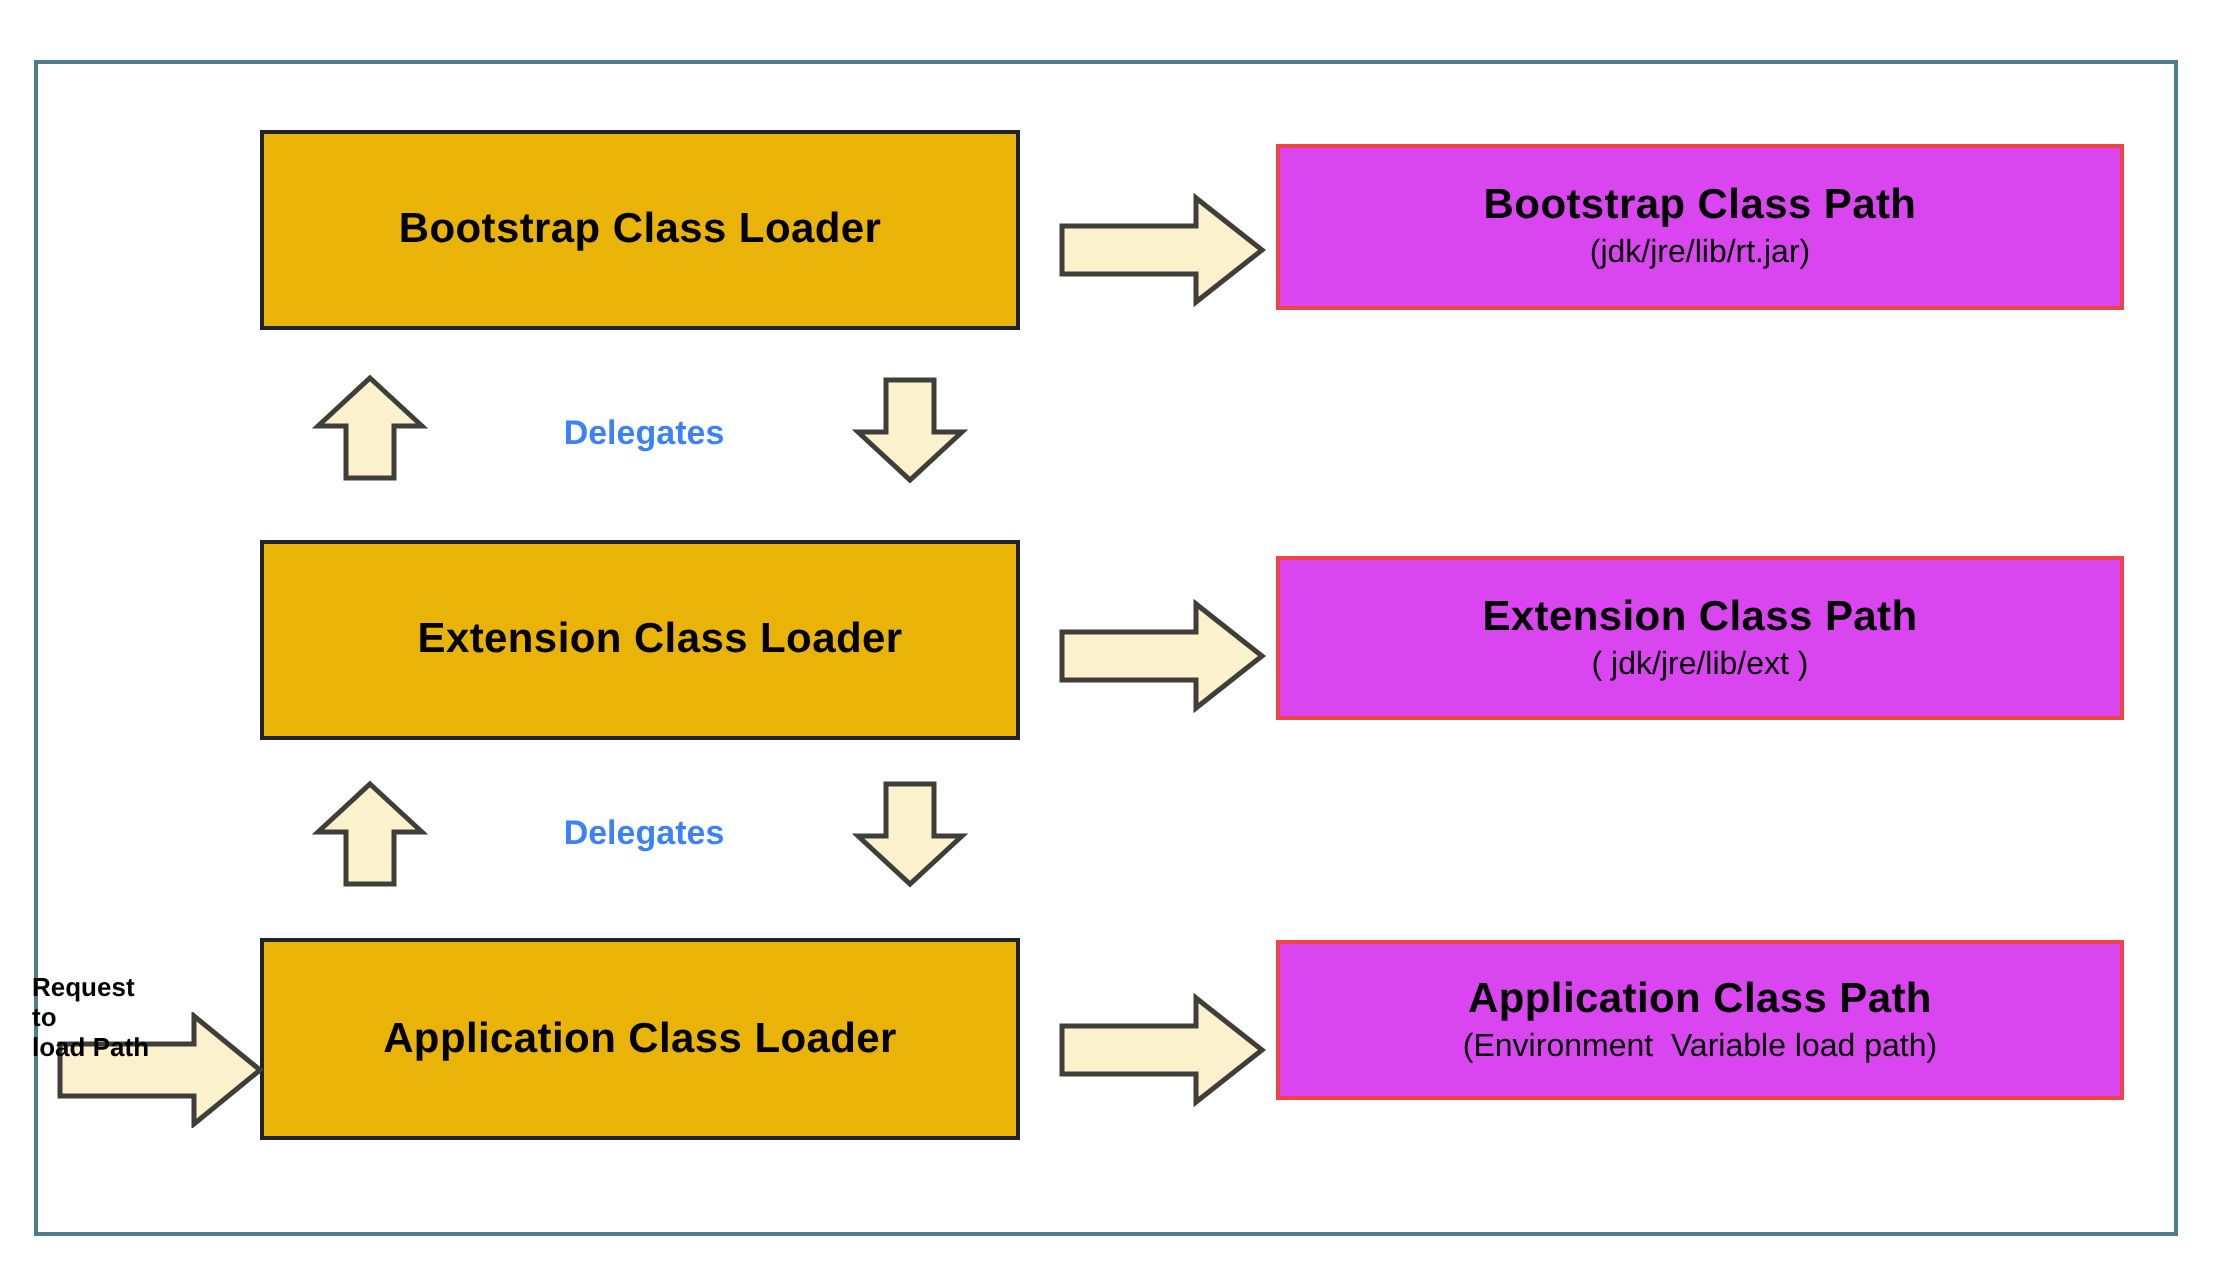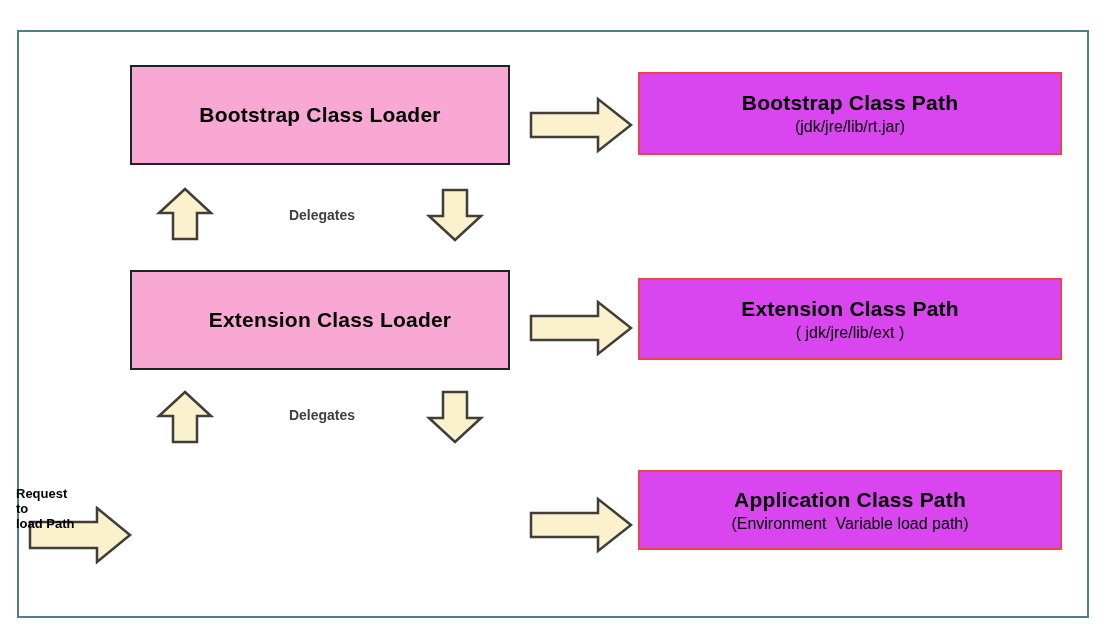--- a/index.html
+++ b/index.html
@@ -29,21 +29,21 @@
     display: flex;
     flex-direction: column;
     align-items: center;
     justify-content: center;
     text-align: center;
     box-sizing: border-box;
   }
   .loader-box {
     left: 130px;
     width: 380px;
-    background: #f9a8d4;
+    background: #eab308;
     border: 2px solid #1c242b;
   }
   .path-box {
     left: 638px;
     width: 424px;
     background: #d946ef;
     border: 2px solid #ef4444;
   }
   .box-title {
     font-size: 21px;
@@ -65,23 +65,23 @@
   .arrow-shape {
     fill: #fcf1cd;
     stroke: #3f3e39;
     stroke-width: 2.5;
     stroke-linejoin: miter;
   }
   .delegates-label {
     position: absolute;
     width: 120px;
     text-align: center;
-    font-size: 14px;
+    font-size: 17px;
     font-weight: bold;
-    color: #404040;
+    color: #3b82f6;
   }
   .request-label {
     position: absolute;
     left: 16px;
     top: 486px;
     width: 96px;
     font-size: 13px;
     font-weight: bold;
     color: #000000;
     line-height: 15px;
@@ -144,20 +144,23 @@
   <div class="request-label">
     <div>Request</div>
     <div>to</div>
     <div>load Path</div>
   </div>
 
   <svg class="arrow-svg" style="left:28px;top:506px;z-index:1;" width="104" height="58" viewBox="0 0 104 58">
     <polygon class="arrow-shape" points="2,16 69,16 69,2 102,29 69,56 69,42 2,42"></polygon>
   </svg>
 
+  <div class="box loader-box" style="top:469px;height:101px;">
+    <div class="box-title">Application Class Loader</div>
+  </div>
 
   <svg class="arrow-svg" style="left:528px;top:496px;" width="106" height="58" viewBox="0 0 106 58">
     <polygon class="arrow-shape" points="3,17 70,17 70,3 103,29 70,55 70,41 3,41"></polygon>
   </svg>
 
   <div class="box path-box" style="top:470px;height:80px;">
     <div class="box-title">Application Class Path</div>
     <div class="box-subtitle">(Environment  Variable load path)</div>
   </div>
 

